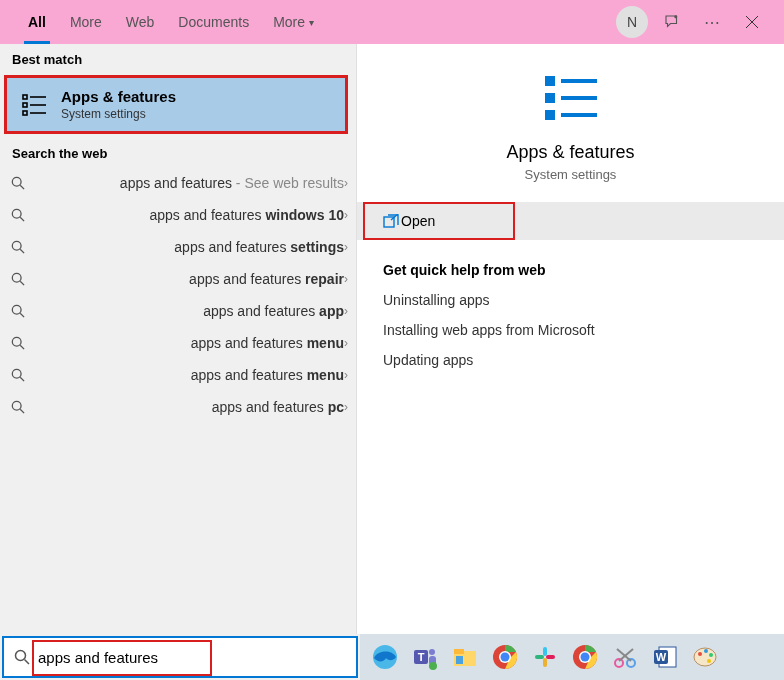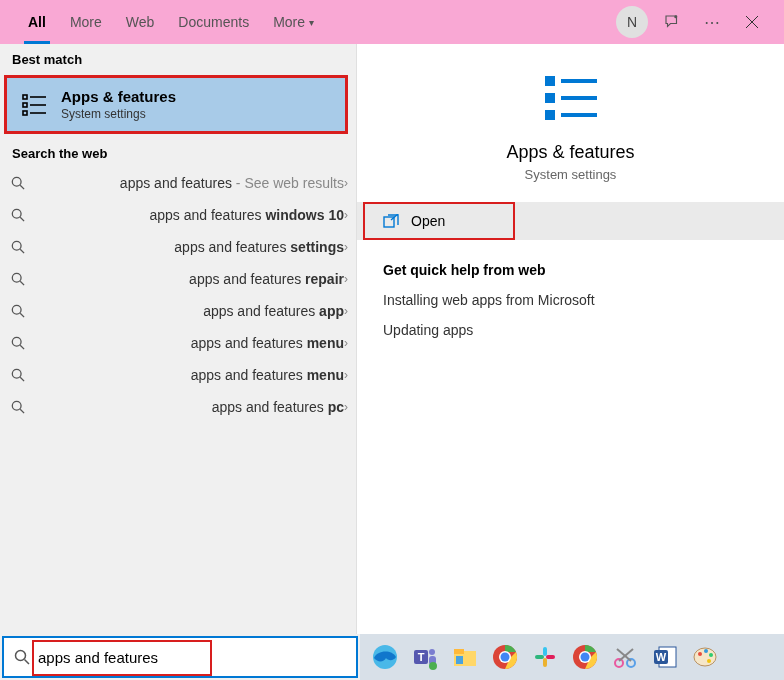--- a/index.html
+++ b/index.html
@@ -31,21 +31,21 @@
 .wrow .txt { flex:1; }
 .wrow .txt .light { color:#888;}
 .wrow .chev { color:#888; font-size:12px;}
 
 .right-top { text-align:center; padding:28px 20px 20px;}
 .feat-ic { display:inline-block; margin-bottom:14px;}
 .right-title { font-size:18px; font-weight:400; color:#000;}
 .right-sub { font-size:13px; color:#666; margin-top:4px;}
 
 .open-bar { background:#eaeaea; height:38px; display:flex; align-items:center; }
-.open-btn { display:flex; align-items:center; gap:12px; padding:0 18px; height:38px; border:2px solid #d81e1e; margin-left:6px; width:152px; cursor:pointer;}
+.open-btn { display:flex; align-items:center; gap:2px; padding:0 18px; height:38px; border:2px solid #d81e1e; margin-left:6px; width:152px; cursor:pointer;}
 .open-btn .oico { color:#0078d4; font-size:14px;}
 .open-btn span { font-size:14px; color:#000;}
 
 .help-sec { padding:22px 26px; }
 .help-hdr { font-size:14px; font-weight:600; margin-bottom:14px;}
 .help-item { font-size:14px; color:#333; margin-bottom:14px; cursor:pointer;}
 
 
 .bottom { position:absolute; bottom:0; left:0; right:0; height:46px; display:flex; align-items:center;}
 .searchbox { width:356px; height:42px; background:#fff; border:2px solid #0078d4; display:flex; align-items:center; padding:0 10px; margin:2px;}
@@ -225,20 +225,21 @@
               <path d="M5 1h10v10"></path>
               <line x1="8" y1="6" x2="15" y2="0"></line>
             </svg>
         </span>
         <span>Open</span>
       </div>
     </div>
     <div class="help-sec">
       <div class="help-hdr">Get quick help from web</div>
       <div id="help-list">
+          <div class="help-item">Uninstalling apps</div>
           <div class="help-item">Installing web apps from Microsoft</div>
           <div class="help-item">Updating apps</div>
         </div>
     </div>
   </div>
 </div>
 
 <div class="bottom">
   <div class="searchbox">
     <span class="sico">

